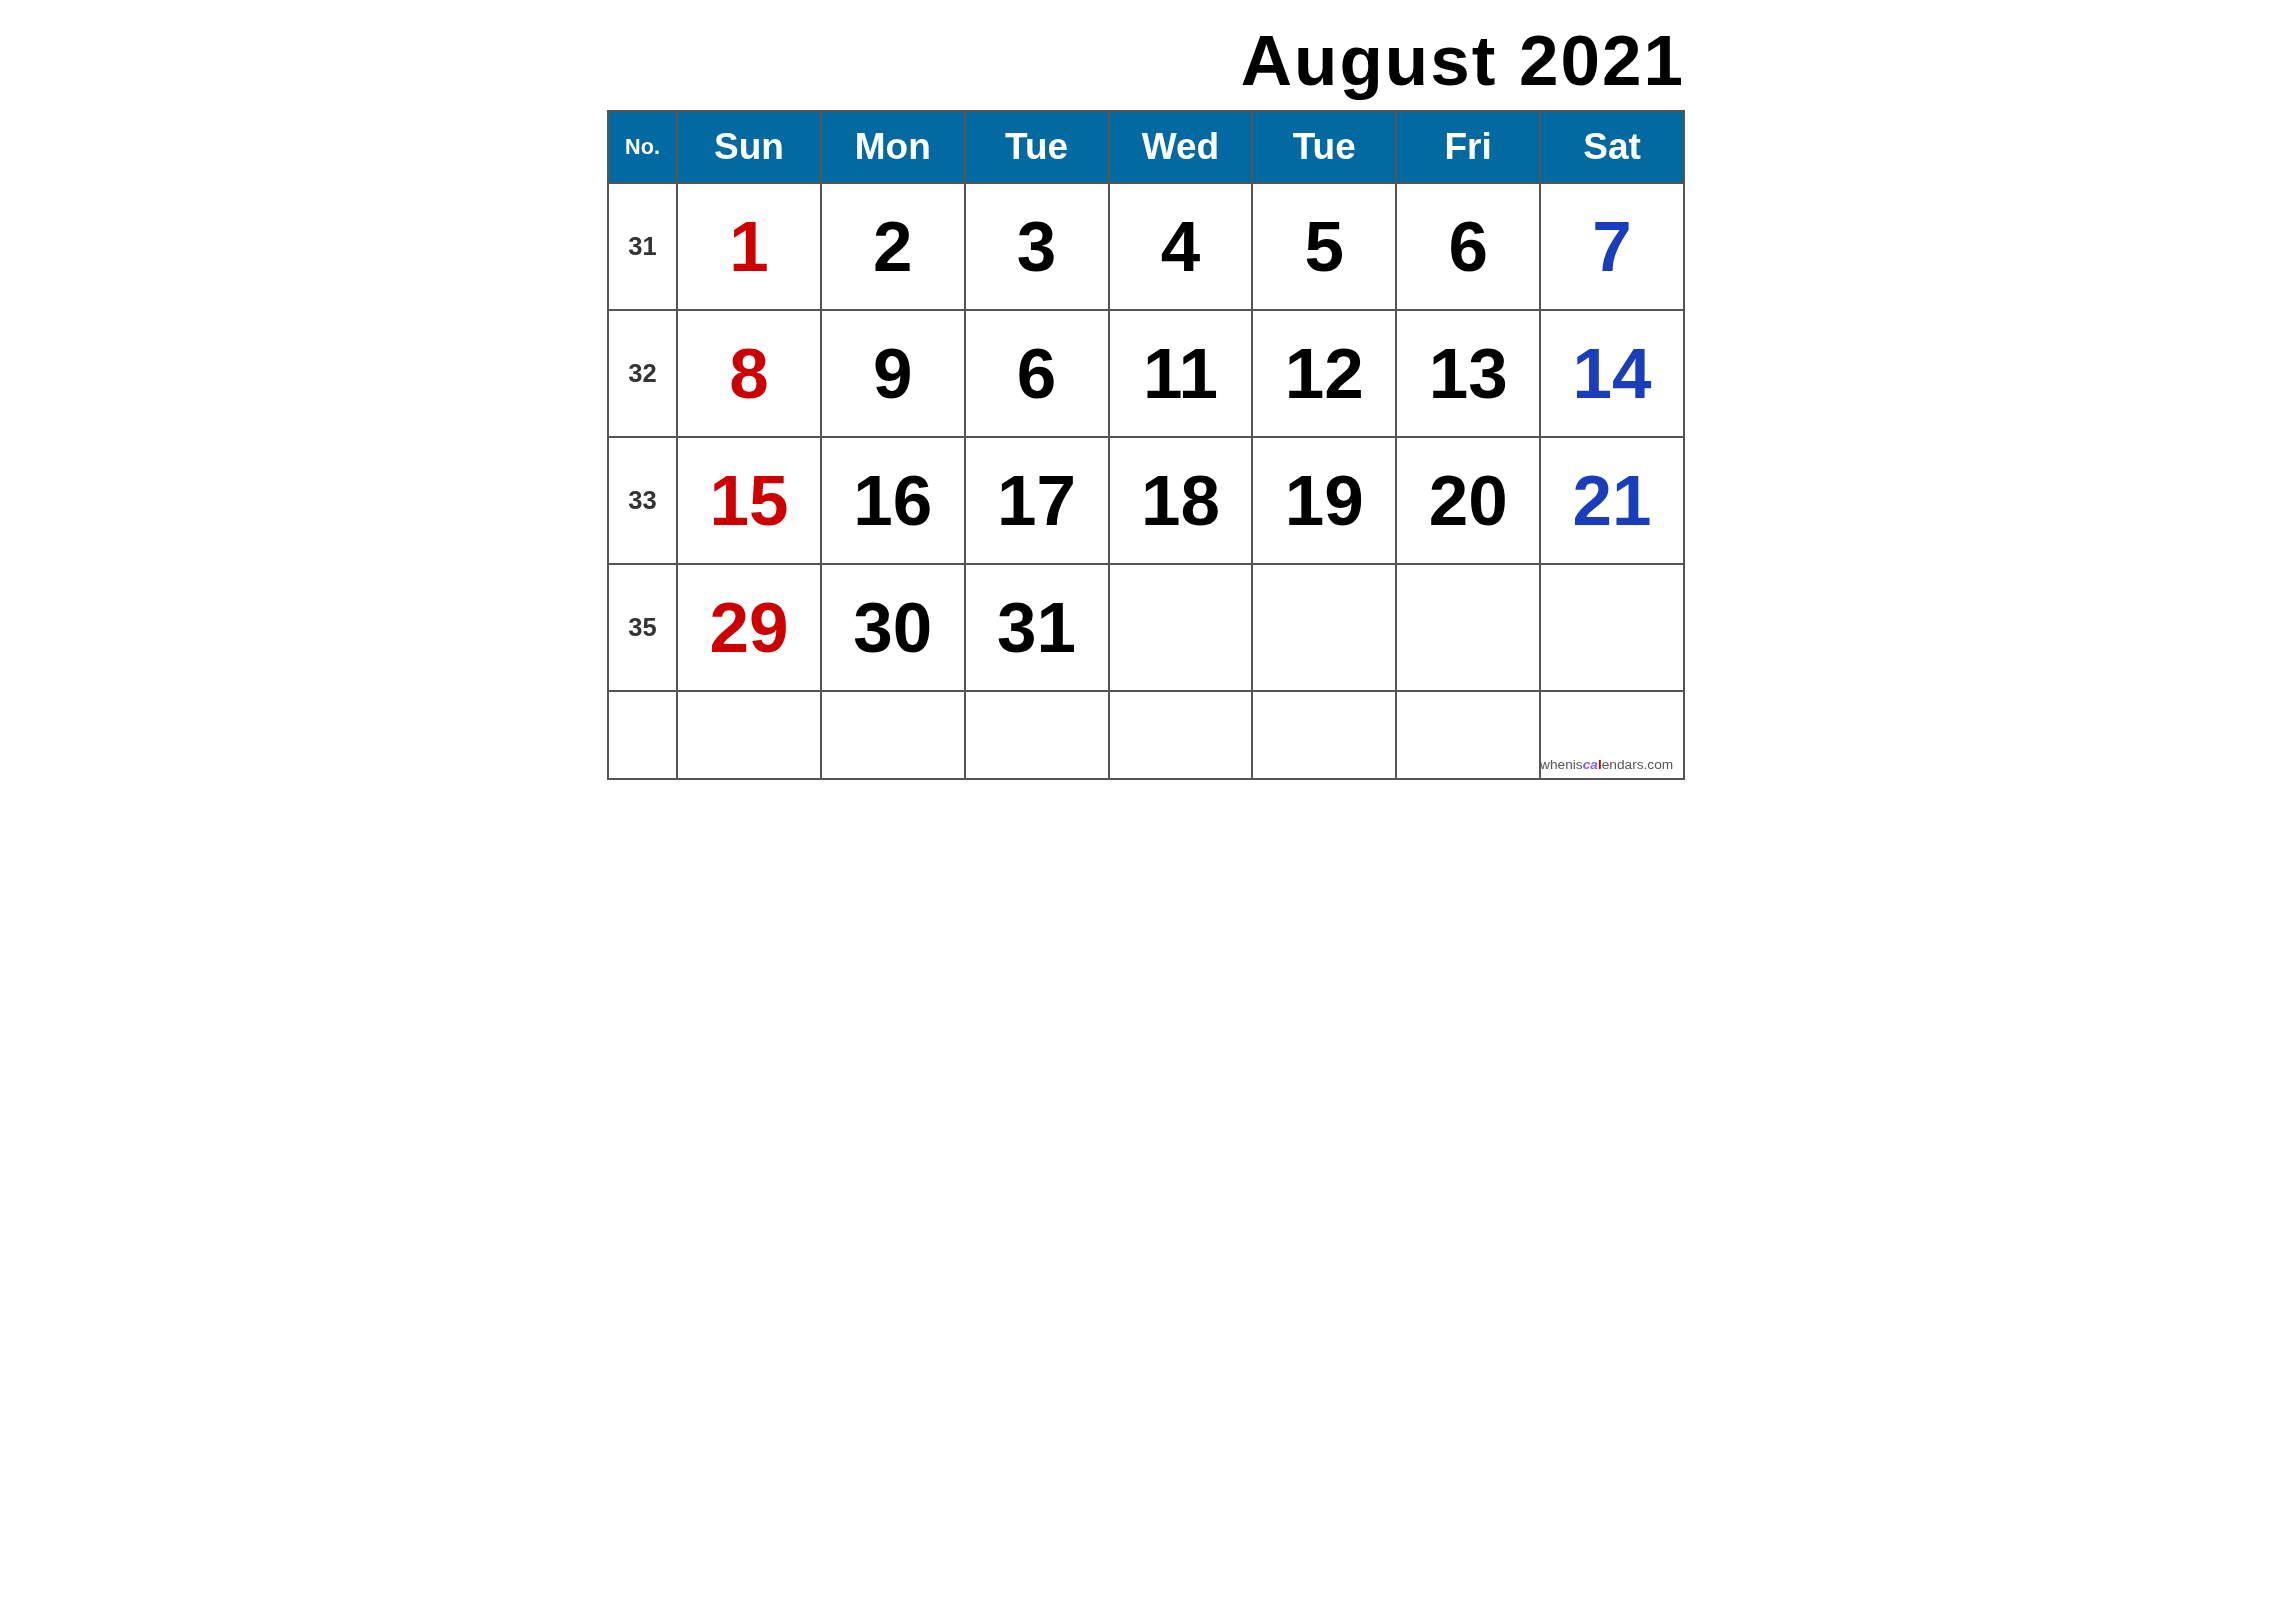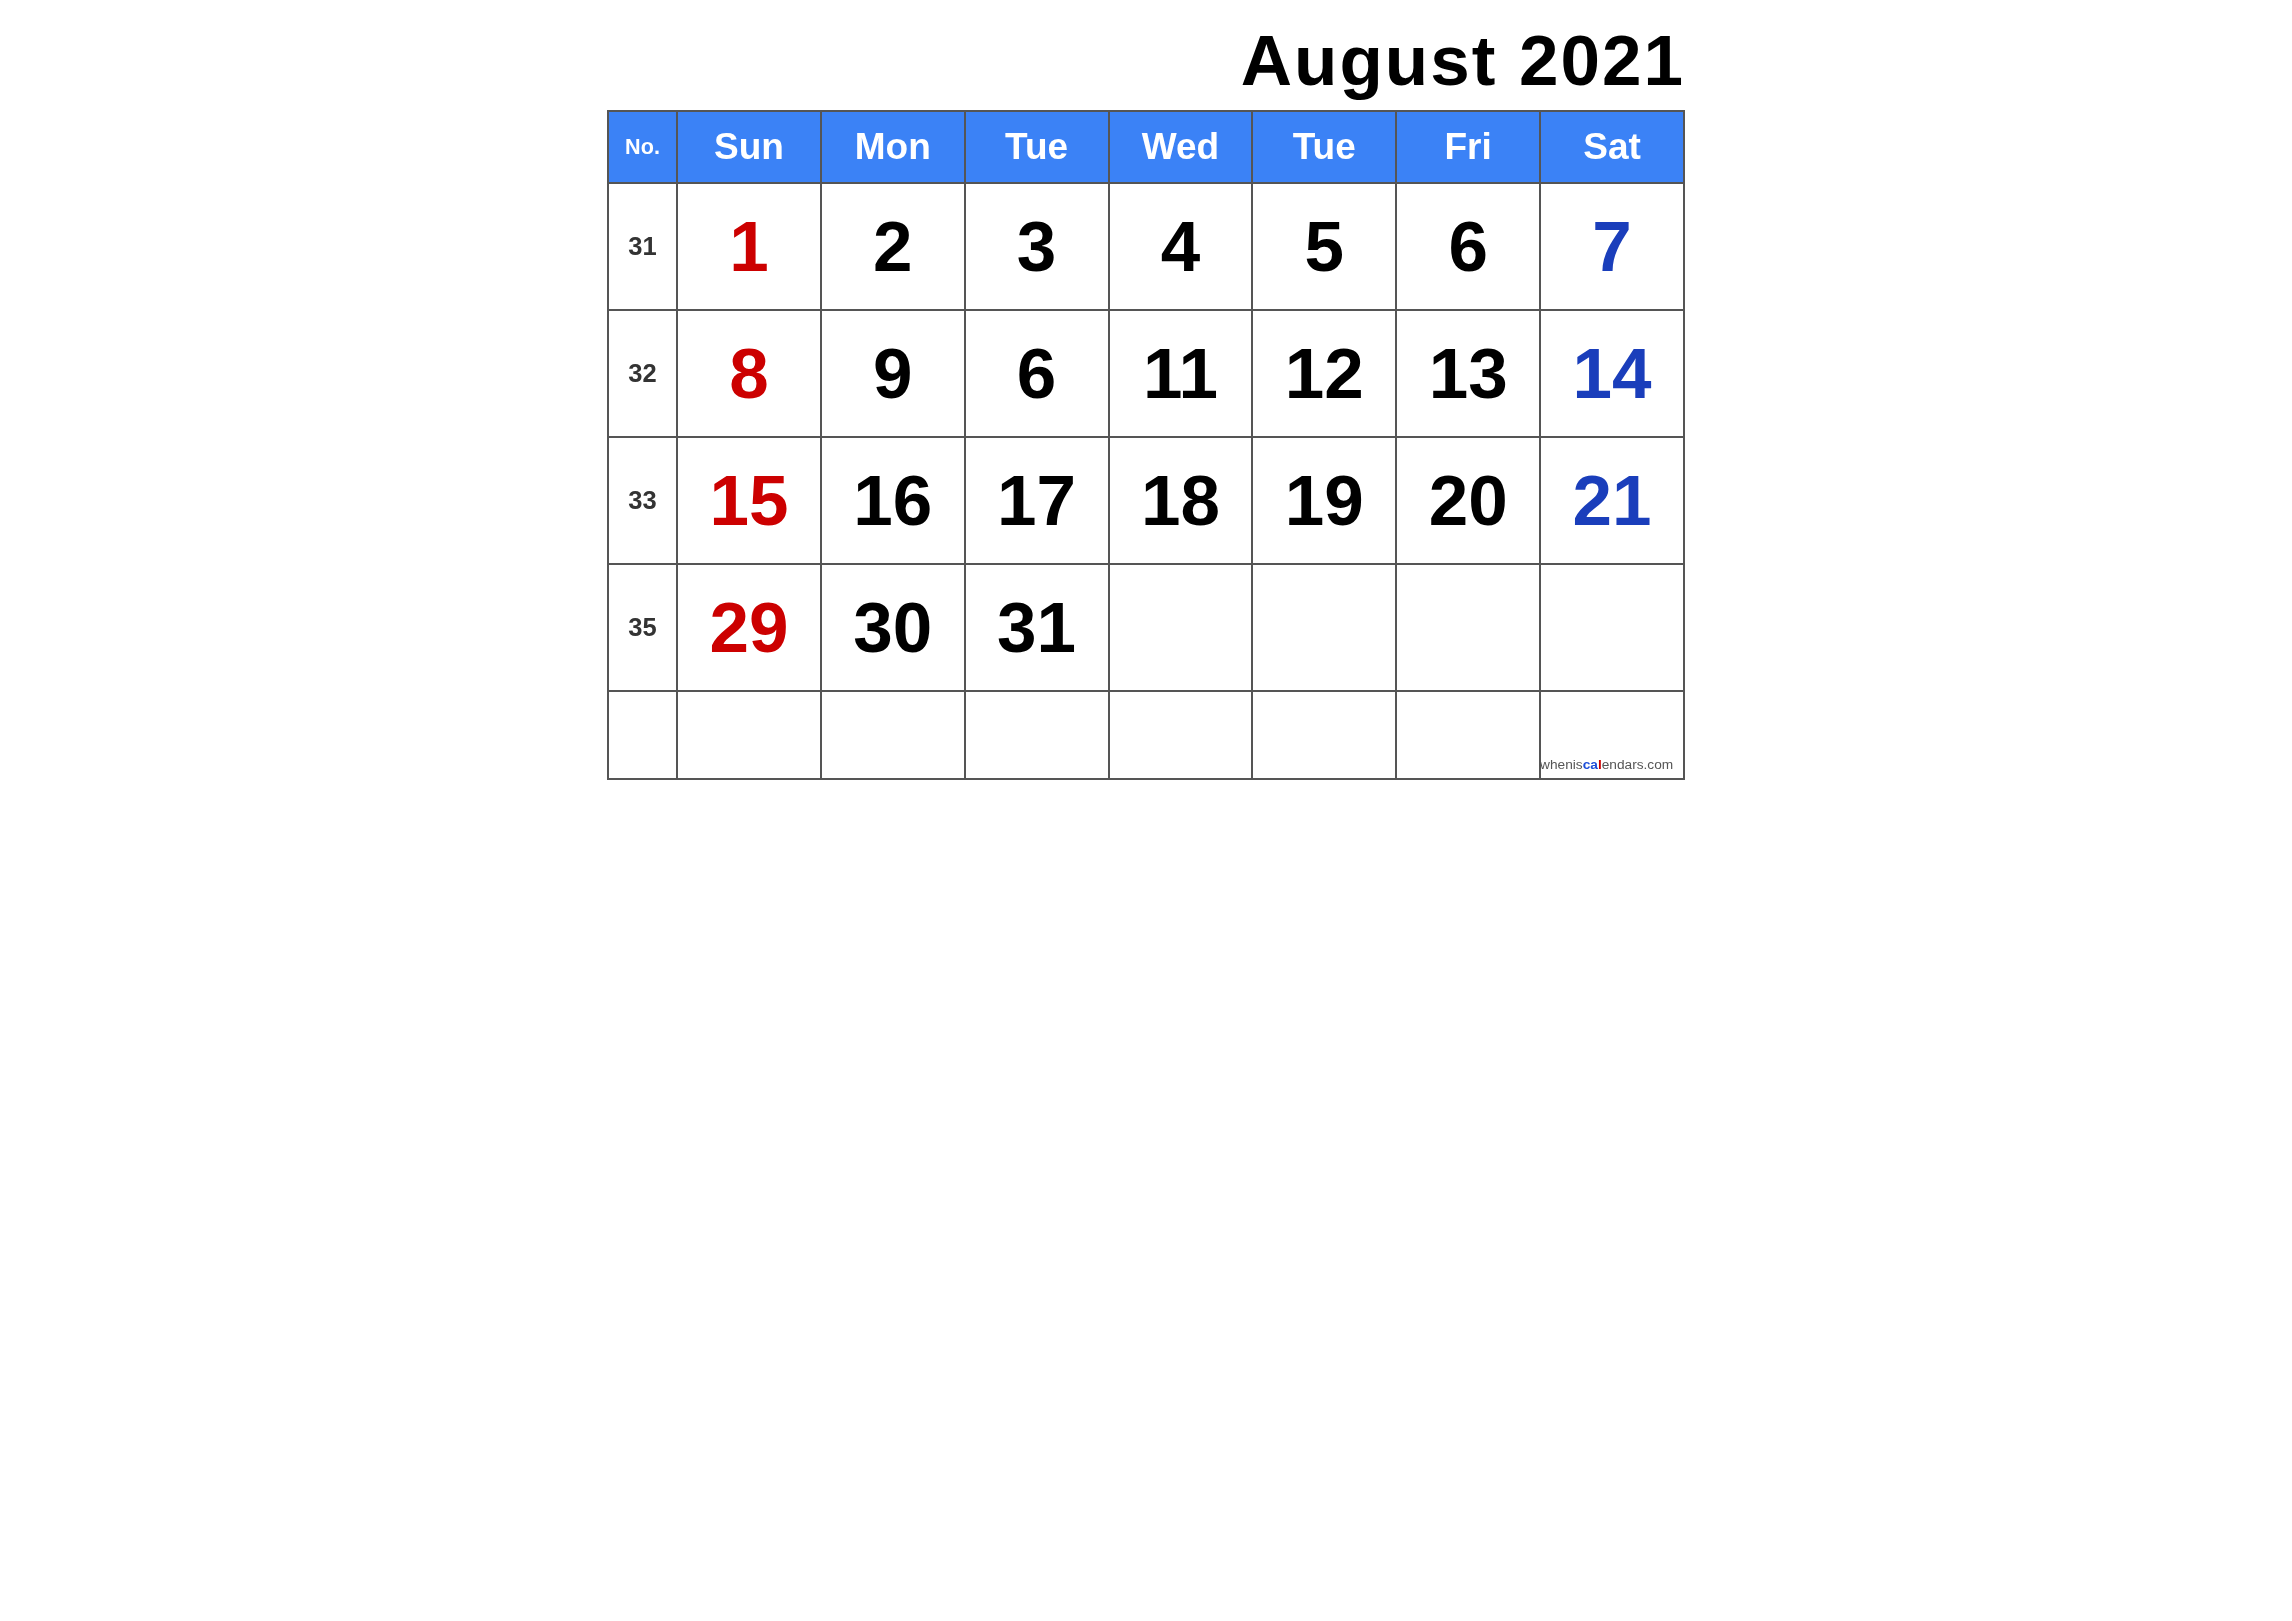--- a/index.html
+++ b/index.html
@@ -40,21 +40,21 @@
     }
 
     .calendar-table th,
     .calendar-table td {
       border: 2px solid #555;
       text-align: center;
       vertical-align: middle;
     }
 
     .header-row th {
-      background-color: #3b82f6;
+      background-color: #0369a1;
       color: #ffffff;
       font-size: 37px;
       font-weight: 900;
       padding: 13.7px 7.8px;
       font-family: Arial Black, Arial, sans-serif;
     }
 
     .header-row th.no-header {
       font-size: 21.6px;
       color: #ffffff;
@@ -86,22 +86,23 @@
       position: absolute;
       bottom: 5.9px;
       right: 9.8px;
       font-size: 13.7px;
       font-weight: normal;
       font-family: Arial, sans-serif;
       color: #555;
     }
 
     .watermark span.blue-part {
-      color: #1d4ed8;
+      color: #8b5cf6;
       font-weight: bold;
+      font-style: italic;
     }
 
     .watermark span.red-part {
       color: #cc0000;
       font-weight: bold;
     }
   </style>
 </head>
 <body>
 

